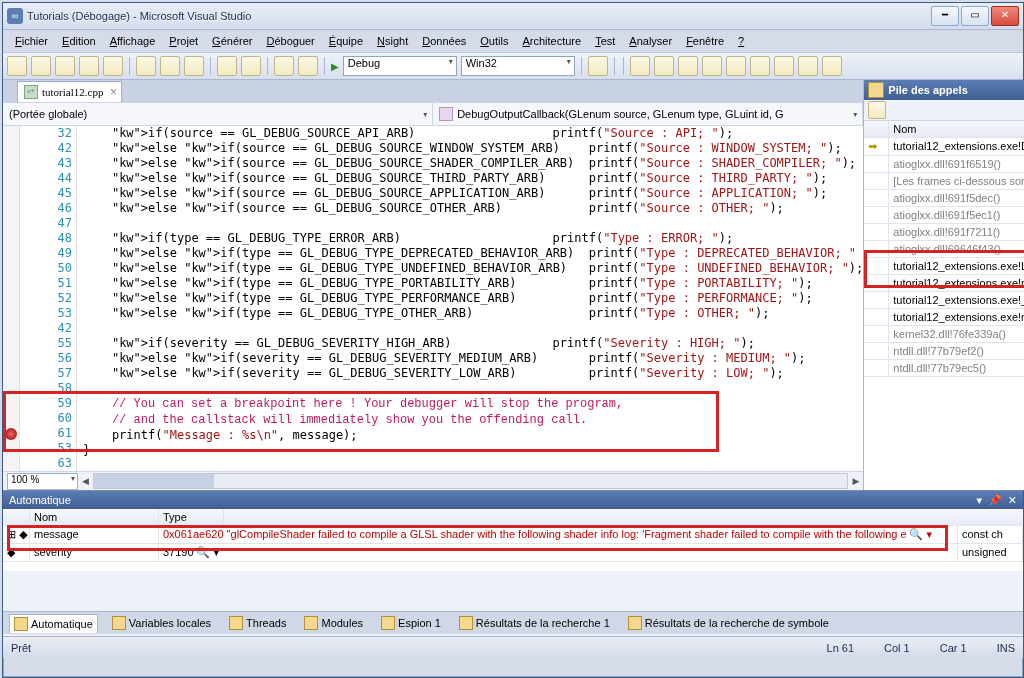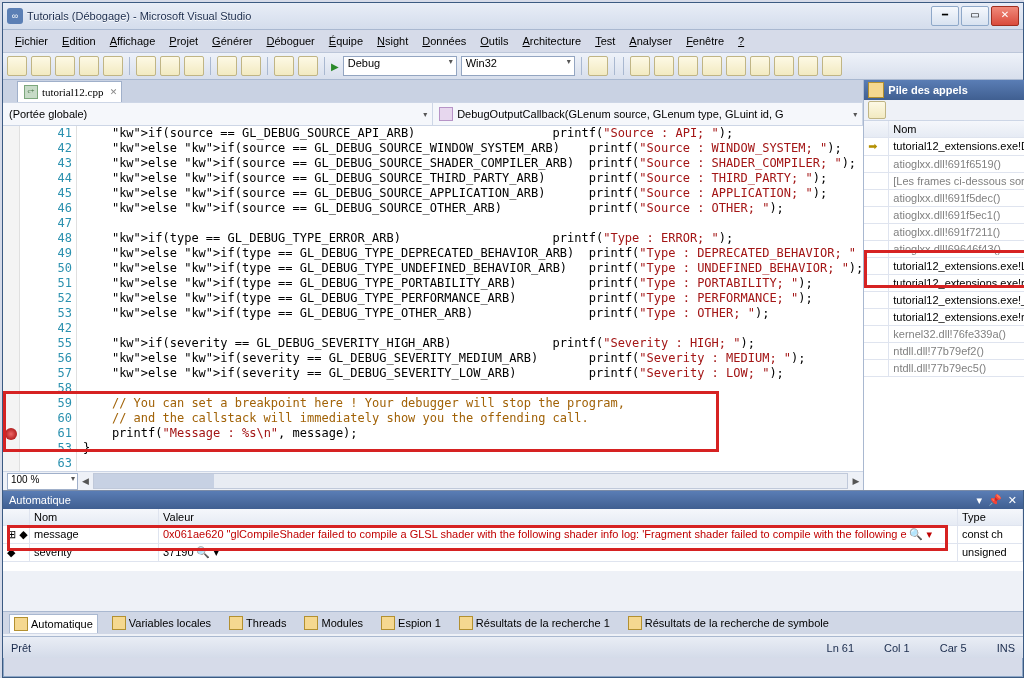--- a/index.html
+++ b/index.html
@@ -27,21 +27,21 @@
 .file-tab .x{position:absolute;right:4px;font-size:9px;color:#888;}
 .scope-bar { height:22px; display:flex; background:#f5f7fb; border-top:1px solid #cdd6e6;border-bottom:1px solid #cdd6e6;}
 .scope-combo { flex:1; padding:0 18px 0 6px; display:flex; align-items:center; border-right:1px solid #cdd6e6; position:relative;}
 .scope-combo::after{content:"▾";position:absolute;right:5px;font-size:8px;color:#555;}
 .scope-combo .gicon{width:12px;height:12px;background:#e7d7ee;border:1px solid #b794c7;margin-right:4px;}
 .code-wrap{ flex:1; display:flex; background:#fff; position:relative; overflow:hidden;}
 .gutter{ width:52px; background:#fff; border-right:1px solid #e0e0e0; font-family:Consolas,monospace; font-size:12px; color:#2b91af; text-align:right; padding-right:4px; position:relative;}
 .gutter .ln{height:15px; line-height:15px;}
 .margin{ width:16px; background:#f4f4f4; border-right:1px solid #e0e0e0;}
 .margin .bp{ width:12px;height:12px; background:radial-gradient(#e66,#900); border-radius:50%; margin:2px auto 0;}
-.code{ flex:1; font-family:Consolas,monospace; font-size:12px; white-space:pre; padding-left:6px; line-height:15px;} .str{color:#a31515;} .cm{color:#a16207;}
+.code{ flex:1; font-family:Consolas,monospace; font-size:12px; white-space:pre; padding-left:6px; line-height:15px;} .str{color:#a31515;} .cm{color:#be185d;font-family:Liberation Mono, monospace;}
 .red-box{ position:absolute; border:3px solid #d62222; pointer-events:none;}
 .zoom-bar { height:18px; background:#eef1f7; border-top:1px solid #cdd6e6; display:flex; align-items:center; padding:0 4px; gap:4px;}
 .zoom-combo{ width:52px; height:15px; border:1px solid #a0b0ca; background:#fff; padding:0 14px 0 3px; position:relative; font-size:10px;}
 .zoom-combo::after{content:"▾";position:absolute;right:2px;font-size:8px;color:#555;}
 .hsb{ flex:1; height:14px; background:#e8ecf3; border:1px solid #c0c9da; position:relative;}
 .hsb-thumb{ position:absolute; left:0; width:120px; height:100%; background:#c7d1e3;}
 .right-pane { width:275px; display:flex; flex-direction:column; background:#eef1f7;}
 .panel-title{ height:20px; background:linear-gradient(#5a7db5,#405f91); color:#fff; display:flex; align-items:center; padding:0 4px; font-weight:bold; font-size:11px;}
 .panel-title .icon{width:14px;height:14px;background:#f5d890;border:1px solid #b39030;margin-right:4px;}
 .cs-tools{height:20px;background:#eef1f7;border-bottom:1px solid #cdd6e6;display:flex;align-items:center;gap:4px;padding:0 4px;}
@@ -180,21 +180,21 @@
             <div style="height: 15px;"></div>
             <div style="height: 15px;"></div>
             <div style="height: 15px;"></div>
             <div style="height: 15px;">
               <div class="bp"></div>
             </div>
             <div style="height:15px"></div>
             <div style="height:15px"></div>
           </div>
         <div class="gutter" id="gutter">
-            <div class="ln">41</div>
+            <div class="ln">32</div>
             <div class="ln">42</div>
             <div class="ln">43</div>
             <div class="ln">44</div>
             <div class="ln">45</div>
             <div class="ln">46</div>
             <div class="ln">47</div>
             <div class="ln">48</div>
             <div class="ln">49</div>
             <div class="ln">50</div>
             <div class="ln">51</div>
@@ -330,21 +330,20 @@
       <span>
           <span>▾</span>
           <span>📌</span>
           <span>✕</span>
         </span>
     </div>
     <div class="bp-grid" style="position:relative;">
       <div class="bp-head">
         <div class="c bc1"></div>
         <div class="c bc2">Nom</div>
-        <div class="c bc3">Valeur</div>
         <div class="c bc4">Type</div>
       </div>
       <div id="bprows">
           <div class="bp-row">
             <div class="c bc1">⊞ ◆</div>
             <div class="c bc2">message</div>
             <div class="c bc3 val-err">0x061ae620 "glCompileShader failed to compile a GLSL shader with the following shader info log: 'Fragment shader failed to compile with the following e 🔍 ▾</div>
             <div class="c bc4">const ch</div>
           </div>
           <div class="bp-row">
@@ -366,16 +365,16 @@
         <div class="tab"><span class="ticon"></span>Résultats de la recherche 1</div>
         <div class="tab"><span class="ticon"></span>Résultats de la recherche de symbole</div>
       </div>
   </div>
 
   <div class="statusbar">
     <span>Prêt</span>
     <span class="sp"></span>
     <span>Ln 61</span>
     <span>Col 1</span>
-    <span>Car 5</span>
+    <span>Car 1</span>
     <span>INS</span>
   </div>
 </div>
 
 </body></html>

